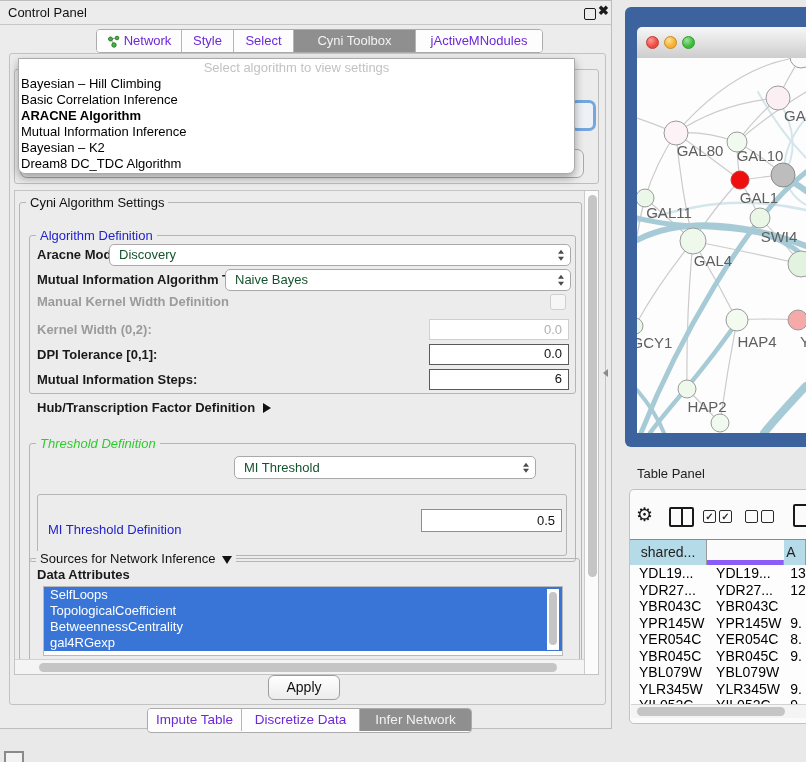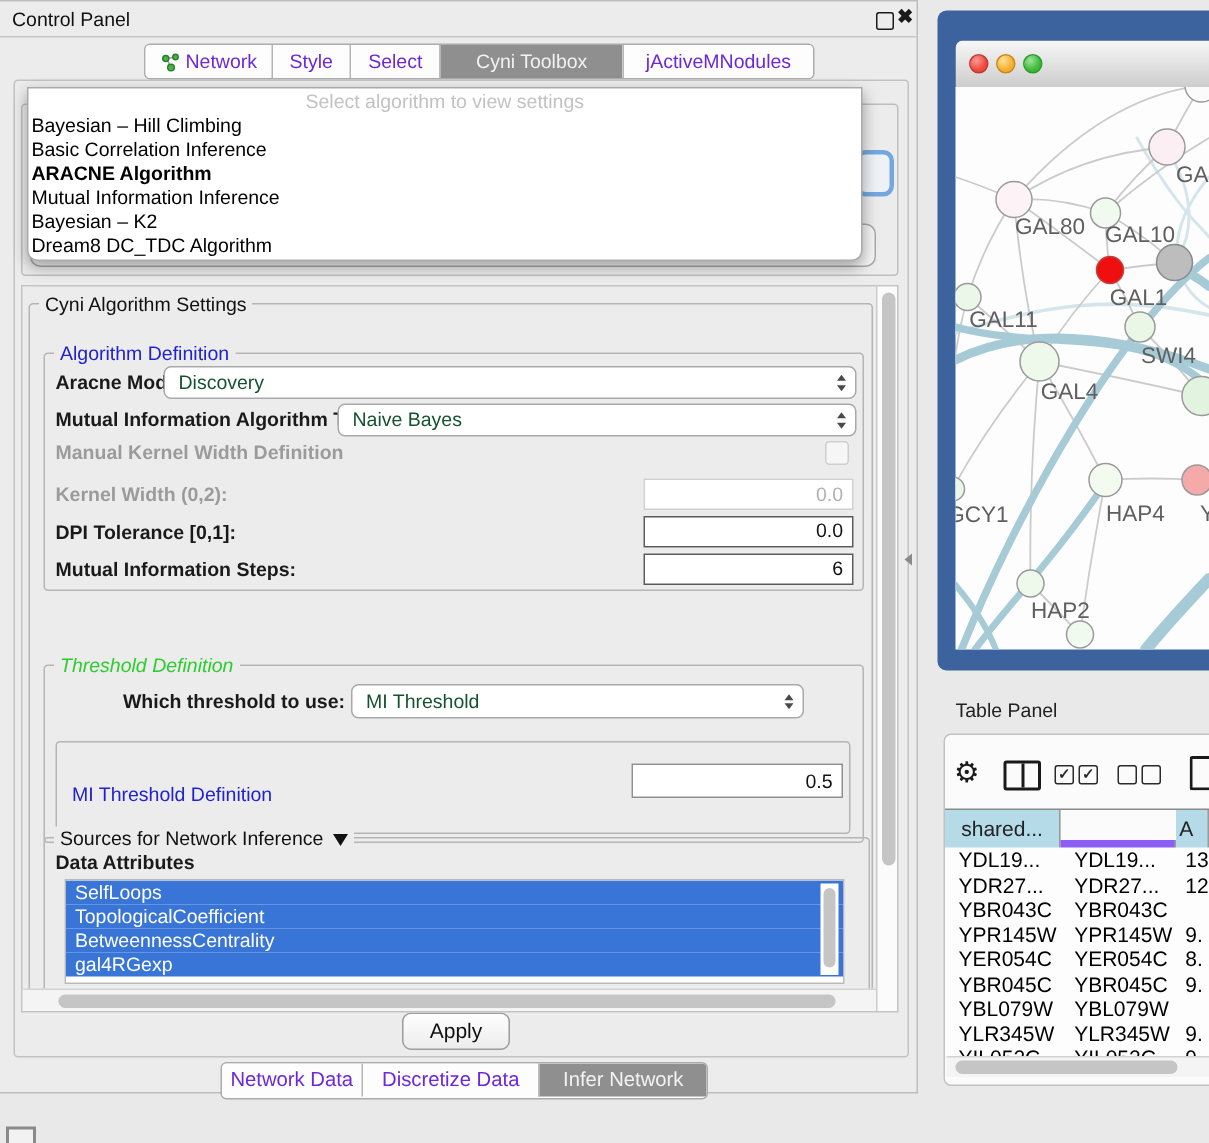--- a/index.html
+++ b/index.html
@@ -161,25 +161,27 @@
     </div>
     <div class="lbl dis" style="left:22px;top:103px;line-height:16px;">Manual Kernel Width Definition</div>
     <div class="chk" style="left:535px;top:103px;"></div>
     <div class="lbl dis" style="left:22px;top:128px;line-height:21px;">Kernel Width (0,2):</div>
     <div class="tfield dis" style="left:414px;top:128px;width:140px;height:21px;line-height:19px;">0.0</div>
     <div class="lbl" style="left:22px;top:153px;line-height:21px;">DPI Tolerance [0,1]:</div>
     <div class="tfield strong" style="left:414px;top:153px;width:140px;height:21px;line-height:18px;">0.0</div>
     <div class="lbl" style="left:22px;top:178px;line-height:21px;">Mutual Information Steps:</div>
     <div class="tfield strong" style="left:414px;top:178px;width:140px;height:21px;line-height:18px;">6</div>
 
+    <div class="lbl" style="left:22px;top:209px;line-height:16px;">
+      <span>Hub/Transcription Factor Definition</span><span class="tri-right"></span>
+    </div>
 
     <div class="group" style="left:14px;top:252px;width:545px;height:117px;font-style:italic;">
       <div class="group-title" style="color:#2ecc2e;">Threshold Definition</div>
     </div>
-    <div class="lbl" style="left:22px;top:265px;width:193px;line-height:23px;text-align:right;">Which threshold to use:</div>
     <div class="combo" style="left:219px;top:265px;width:302px;height:23px;line-height:21px;">
       <span>MI Threshold</span>
       <span class="stepper">
           <span class="tri-up"></span>
           <span class="tri-dn"></span>
         </span>
     </div>
     <div class="group" style="left:22px;top:303px;width:528px;height:60px;">
       <div class="group-title" style="color:#2222cc;margin-top:35px;">MI Threshold Definition</div>
     </div>
@@ -204,21 +206,21 @@
     <div class="sb-track-v" style="left:569px;top:0;width:14px;height:483px;">
       <div class="sb-thumb" style="left:2.5px;top:4px;width:9px;height:382px;"></div>
     </div>
     <div class="sb-track-h" style="left:0;top:468px;width:569px;height:15px;">
       <div class="sb-thumb" style="left:24px;top:3px;width:518px;height:9px;"></div>
     </div>
   </div>
 
   <div id="apply-btn" class="abs">Apply</div>
   <div id="bottom-tabs" class="abs">
-      <div class="seg" style="width: 93px; font-size: 13.5px;">Network Data</div>
+      <div class="seg" style="width: 93px; font-size: 13.5px;">Impute Table</div>
       <div class="seg" style="width: 118px; font-size: 13.5px;">Discretize Data</div>
       <div class="seg sel" style="width: 112px; font-size: 13.5px;">Infer Network</div>
     </div>
 </div>
 
 <div id="splitter-arrow" class="abs"></div>
 <div id="corner-chip" class="abs"></div>
 
 <div id="net-frame" class="abs"></div>
 <div id="net-titlebar" class="abs"></div>

